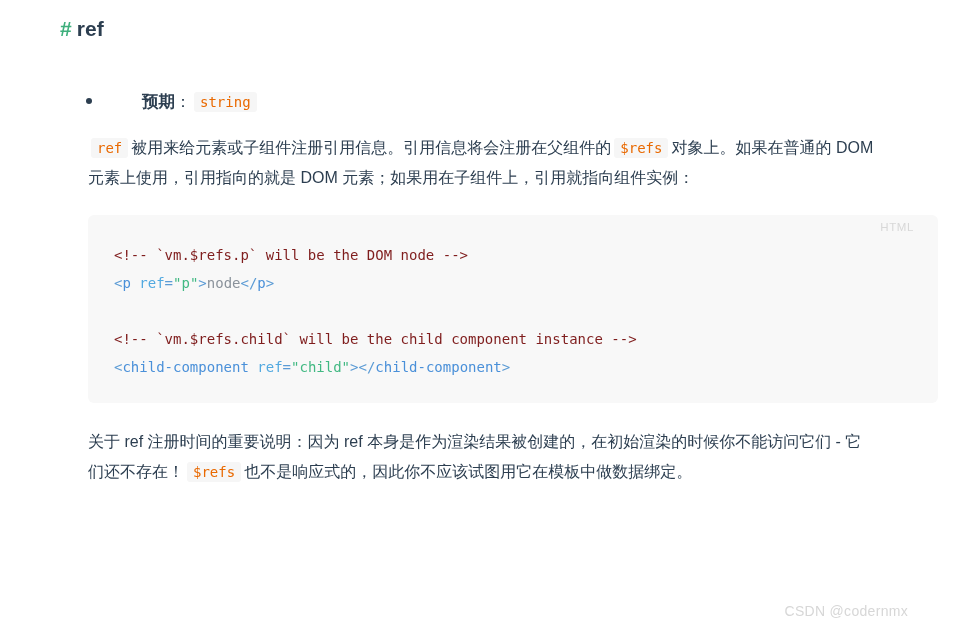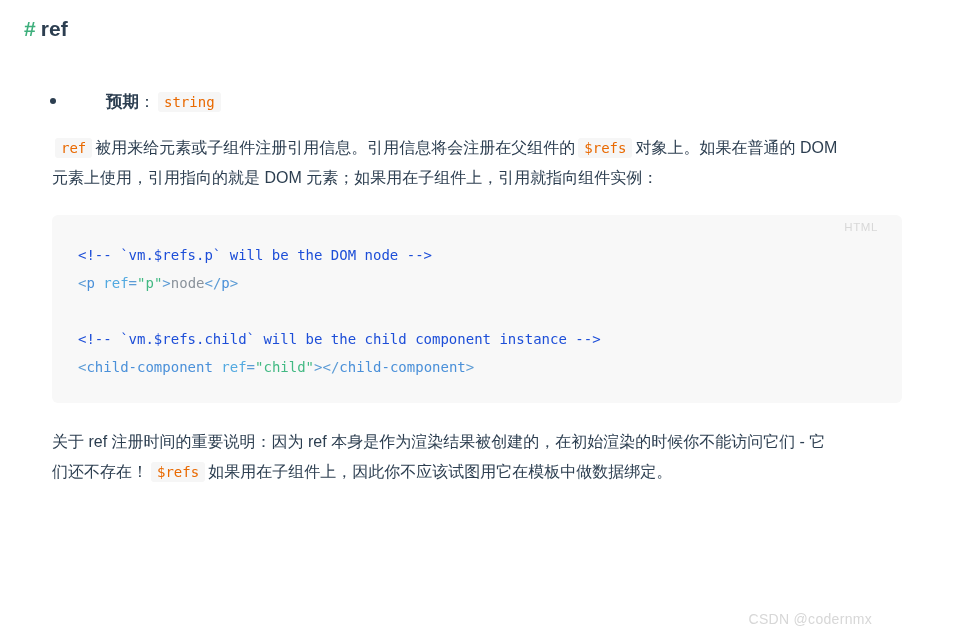--- a/index.html
+++ b/index.html
@@ -13,20 +13,21 @@
     font-family: "Liberation Sans", "DejaVu Sans", sans-serif;
     color: #2c3e50;
     -webkit-font-smoothing: antialiased;
   }
 
   .page {
     position: relative;
     width: 888px;
     height: 635px;
     padding: 0;
+    margin-left: 36px;
   }
 
   
   .heading {
     margin: 0;
     padding: 14px 0 0 24px;
     font-size: 21px;
     line-height: 30px;
     font-weight: bold;
     color: #2c3e50;
@@ -123,32 +124,32 @@
     font-weight: normal;
   }
   .code-pre {
     margin: 0;
     font-family: "DejaVu Sans Mono", "Liberation Mono", monospace;
     font-size: 14px;
     line-height: 28px;
     color: #7f8c9b;
     white-space: pre;
   }
-  .tok-comment { color: #1d4ed8; }
+  .tok-comment { color: #7f1d1d; }
   .tok-tag     { color: #4a90d9; }
   .tok-attr    { color: #52a9e0; }
   .tok-punct   { color: #5b9bd5; }
   .tok-string  { color: #42b983; }
   .tok-text    { color: #8a929b; }
 
   
   .watermark {
     position: absolute;
     right: 16px;
-    bottom: 8px;
+    bottom: 16px;
     font-family: "Liberation Sans", sans-serif;
     font-size: 14px;
     color: #d7d7d7;
     letter-spacing: 0.3px;
     user-select: none;
   }
 </style>
 </head>
 <body>
 
@@ -171,19 +172,19 @@
     <div class="codeblock">
       <div class="code-lang">HTML</div>
       <pre class="code-pre"><code id="code-root"><span class="tok-comment">&lt;!-- `vm.$refs.p` will be the DOM node --&gt;</span>
 <span class="tok-punct">&lt;</span><span class="tok-tag">p</span><span class="tok-text"> </span><span class="tok-attr">ref</span><span class="tok-punct">=</span><span class="tok-string">"p"</span><span class="tok-punct">&gt;</span><span class="tok-text">node</span><span class="tok-punct">&lt;/</span><span class="tok-tag">p</span><span class="tok-punct">&gt;</span>
 
 <span class="tok-comment">&lt;!-- `vm.$refs.child` will be the child component instance --&gt;</span>
 <span class="tok-punct">&lt;</span><span class="tok-tag">child-component</span><span class="tok-text"> </span><span class="tok-attr">ref</span><span class="tok-punct">=</span><span class="tok-string">"child"</span><span class="tok-punct">&gt;</span><span class="tok-punct">&lt;/</span><span class="tok-tag">child-component</span><span class="tok-punct">&gt;</span></code></pre>
     </div>
 
 
-    <p class="para para-3"><span>关于 ref 注册时间的重要说明：因为 ref 本身是作为渲染结果被创建的，在初始渲染的时候你不能访问它们 - 它们还不存在！</span><code class="icode">$refs</code><span>如果用在子组件上，因此你不应该试图用它在模板中做数据绑定。</span></p>
+    <p class="para para-3"><span>关于 ref 注册时间的重要说明：因为 ref 本身是作为渲染结果被创建的，在初始渲染的时候你不能访问它们 - 它们还不存在！</span><code class="icode">$refs</code><span>也不是响应式的，因此你不应该试图用它在模板中做数据绑定。</span></p>
 
   </div>
 
   <div class="watermark">CSDN @codernmx</div>
 
 </div>
 
 </body></html>

